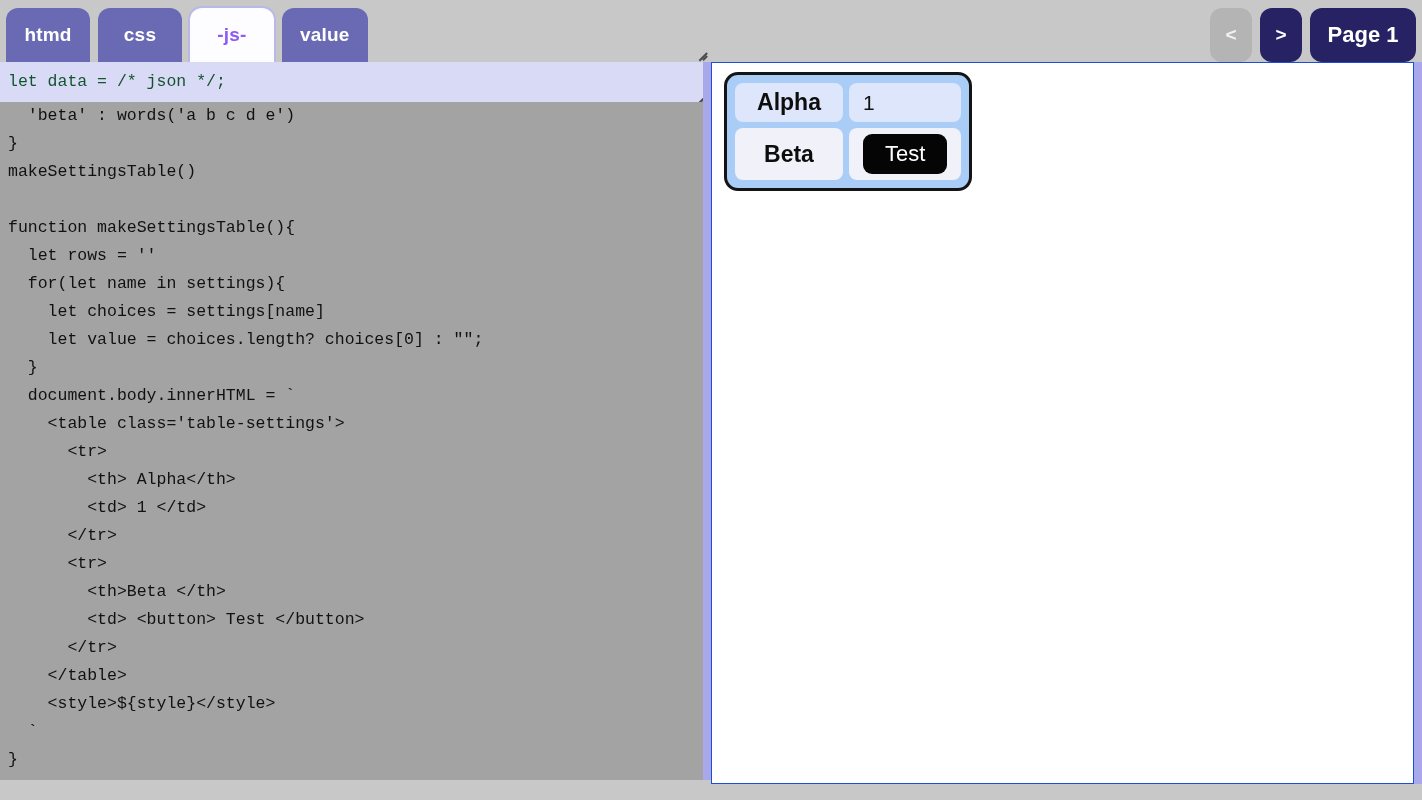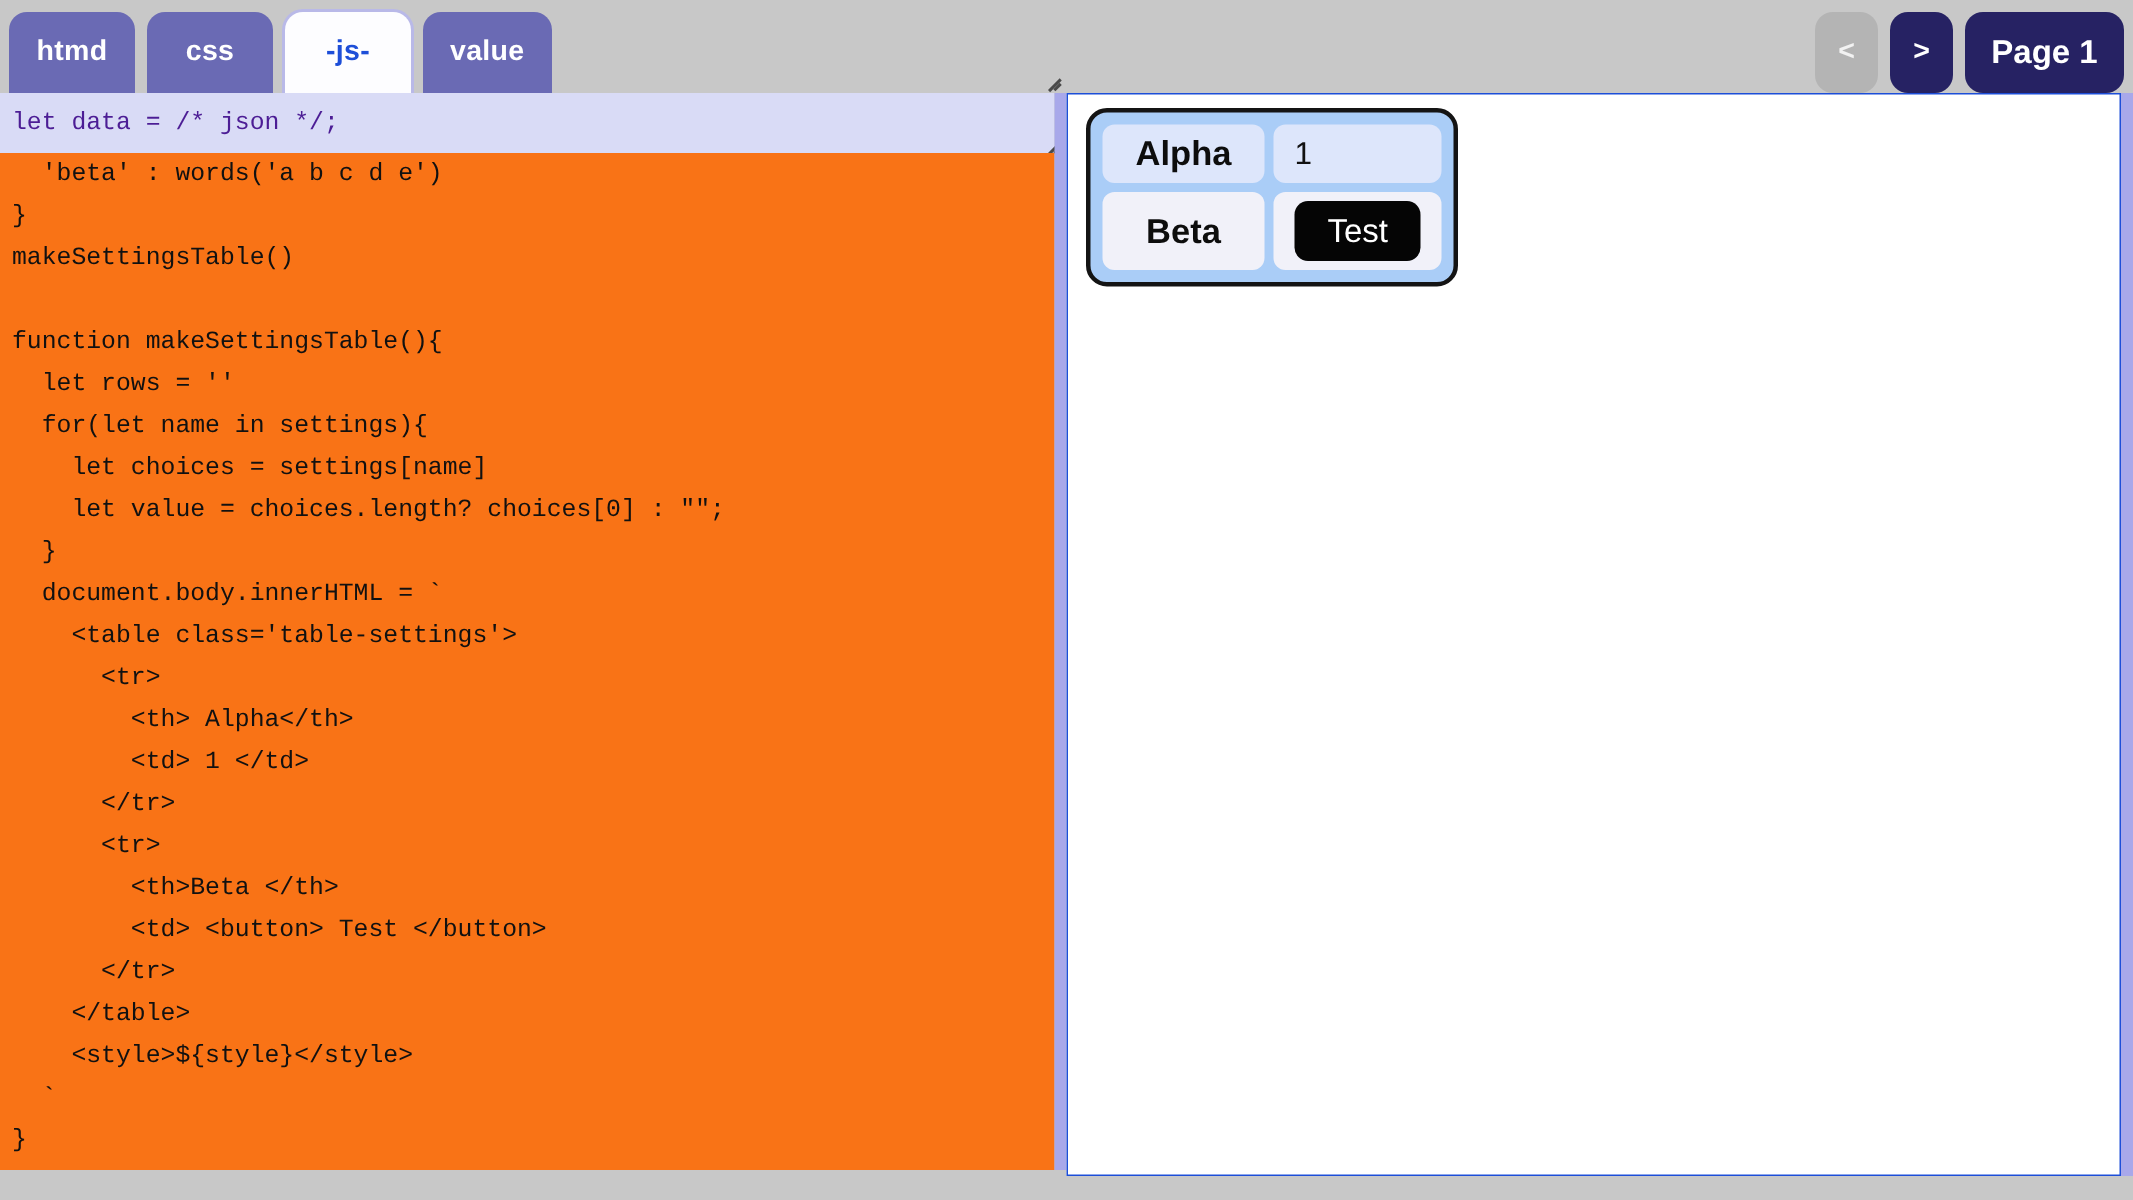--- a/index.html
+++ b/index.html
@@ -51,21 +51,21 @@
     color: #ffffff;
     font-size: 19px;
     font-weight: bold;
     font-family: "Liberation Sans", sans-serif;
     cursor: pointer;
     letter-spacing: 0.2px;
   }
 
   .tab.active {
     background: #fdfdff;
-    color: #1d4ed8;
+    color: #8b5cf6;
     box-shadow: 0 0 0 2px #b9b9e8;
     text-align: center;
   }
 
   .navgroup {
     position: absolute;
     right: 6px; top: 8px;
     height: 54px;
     display: flex;
     align-items: flex-end;
@@ -131,21 +131,21 @@
     color: #101010;
   }
 
   
   .ta-top {
     position: absolute;
     left: 0; top: 0;
     width: 703px;
     height: 40px;
     background: #d9dbf6;
-    color: #4c1d95;
+    color: #14532d;
     padding: 6px 8px 0 8px;
   }
 
   .grip {
     position: absolute;
     width: 12px;
     height: 12px;
     pointer-events: none;
   }
   .grip::before,
@@ -162,21 +162,21 @@
   .grip::after  { top: 11px; width: 6px; }
 
   .grip-top { right: 4px; top: 24px; }
 
   
   .ta-main {
     position: absolute;
     left: 0; top: 40px;
     width: 703px;
     height: 678px;
-    background: #f97316;
+    background: #a3a3a3;
     color: #111111;
     padding: 0 8px;
   }
 
   .grip-main { right: 4px; bottom: 6px; }
 
   
   .edge-left-pane {
     position: absolute;
     left: 703px; top: 0;

